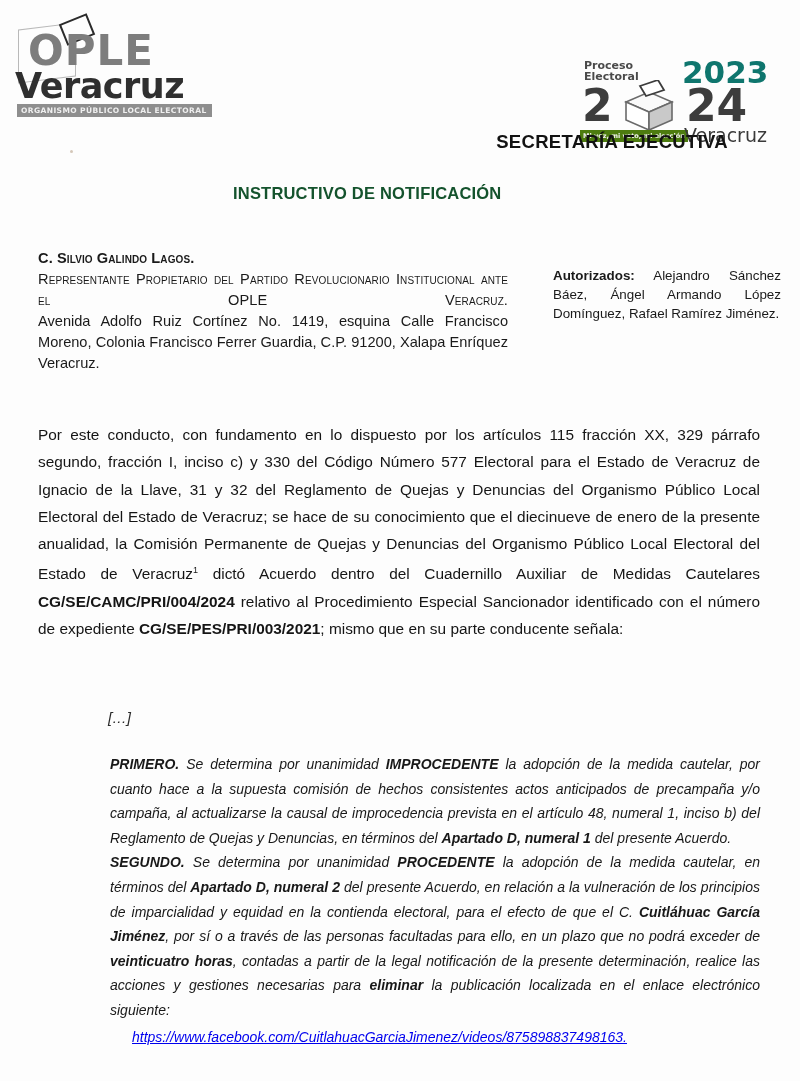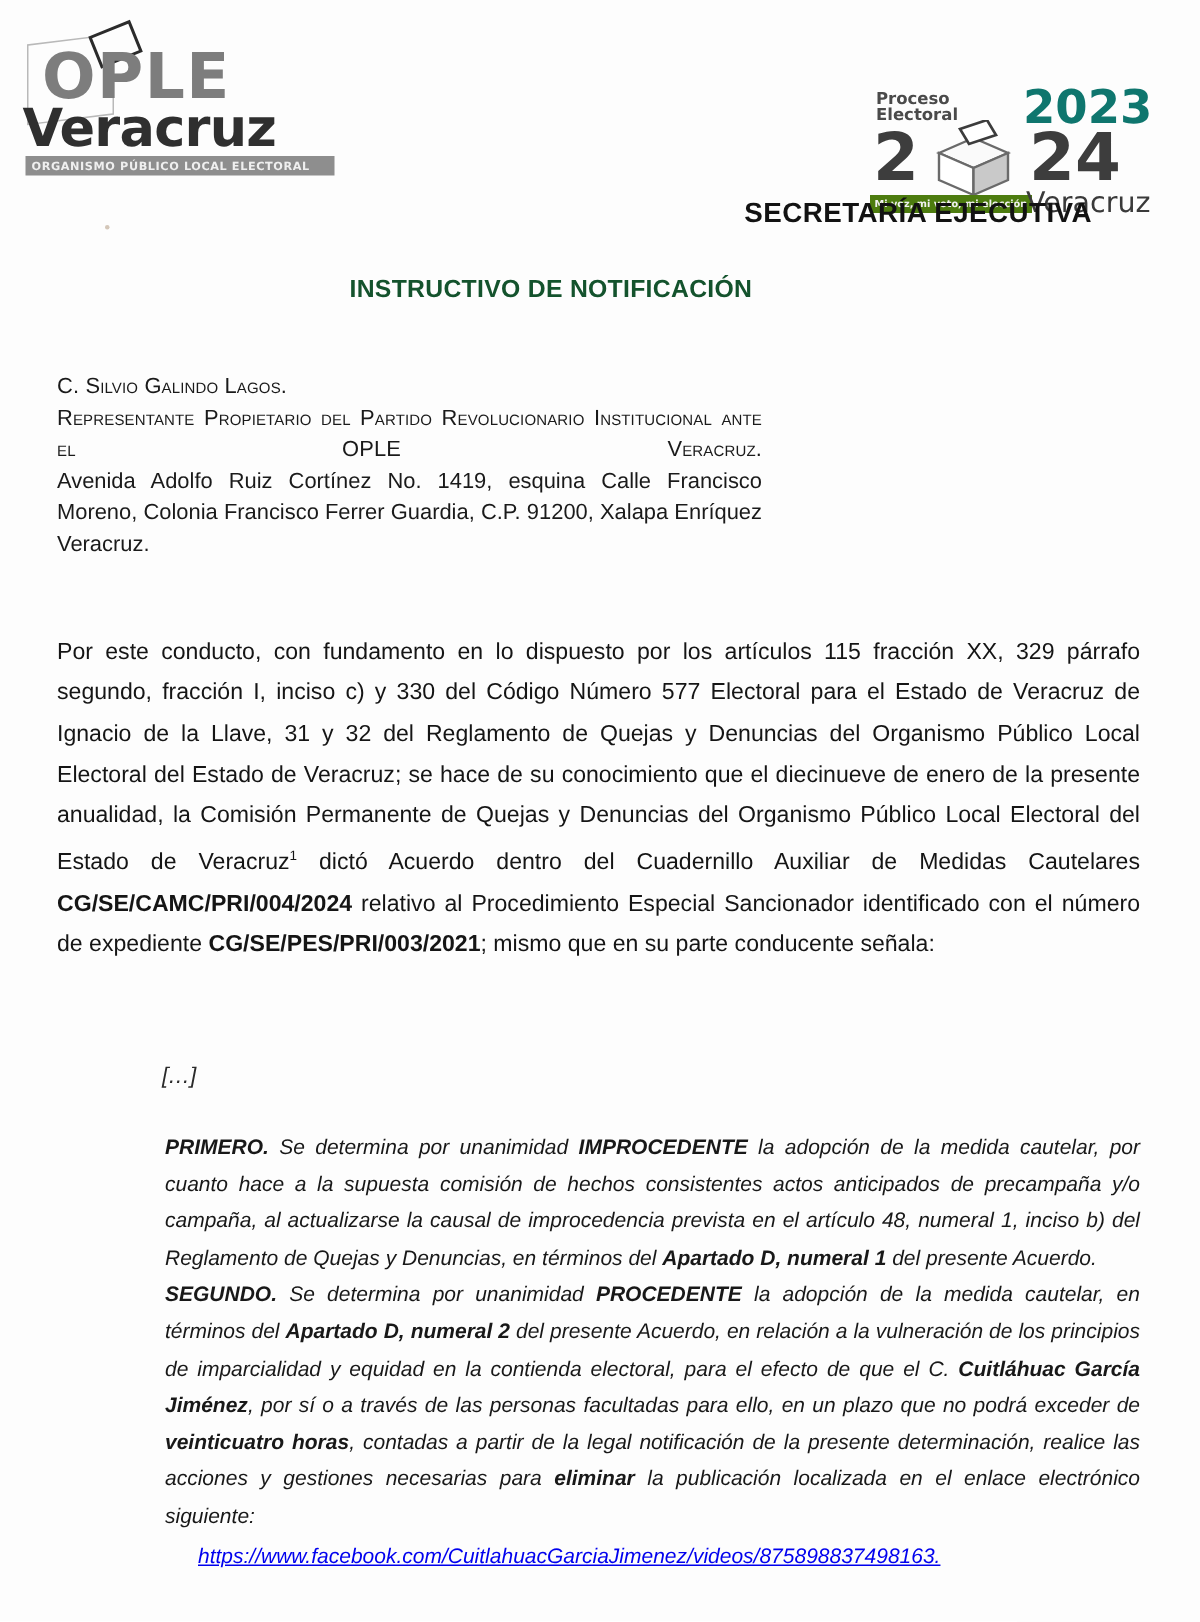--- a/index.html
+++ b/index.html
@@ -81,21 +81,21 @@
   }
   .ople-tag {
     position: absolute;
     left: 5px;
     top: 90px;
     background: #8e8e8e;
     color: #efefef;
     font-size: 7.5px;
     font-weight: 700;
     letter-spacing: 0.4px;
-    padding: 2px 16px 2px 4px;
+    padding: 2px 5px 2px 4px;
     font-family: "DejaVu Sans", sans-serif;
     white-space: nowrap;
   }
 
   
   .proceso-logo {
     position: absolute;
     right: 24px;
     top: 16px;
     width: 200px;
@@ -207,21 +207,21 @@
   .addressee {
     position: absolute;
     left: 38px;
     top: 248px;
     width: 470px;
     font-size: 14.6px;
     line-height: 21px;
     color: #1a1a1a;
   }
   .addressee .name {
-    font-weight: 400;
+    font-weight: 700;
     font-variant: small-caps;
     text-transform: none;
     letter-spacing: 0.1px;
   }
   .addressee .caps {
     font-variant: small-caps;
     text-align: justify;
     letter-spacing: 0.1px;
   }
   .addressee .caps.just {
@@ -332,20 +332,24 @@
   <div class="title-instructivo">INSTRUCTIVO DE NOTIFICACIÓN</div>
 
   <div class="speck"></div>
 
   <div class="addressee">
     <div class="name">C. Silvio Galindo Lagos.</div>
     <div class="caps just">Representante Propietario del Partido Revolucionario Institucional ante el OPLE Veracruz.</div>
     <div class="addr">Avenida Adolfo Ruiz Cortínez No. 1419, esquina Calle Francisco Moreno, Colonia Francisco Ferrer Guardia, C.P. 91200, Xalapa Enríquez Veracruz.</div>
   </div>
 
+  <div class="autorizados">
+    <b>Autorizados:</b>
+    <span>Alejandro Sánchez Báez, Ángel Armando López Domínguez, Rafael Ramírez Jiménez.</span>
+  </div>
 
   <div class="body-par">
     <span>Por este conducto, con fundamento en lo dispuesto por los artículos 115 fracción XX, 329 párrafo segundo, fracción I, inciso c) y 330 del Código Número 577 Electoral para el Estado de Veracruz de Ignacio de la Llave, 31 y 32 del Reglamento de Quejas y Denuncias del Organismo Público Local Electoral del Estado de Veracruz; se hace de su conocimiento que el diecinueve de enero de la presente anualidad, la Comisión Permanente de Quejas y Denuncias del Organismo Público Local Electoral del Estado de Veracruz</span><sup>1</sup><span> dictó Acuerdo dentro del Cuadernillo Auxiliar de Medidas Cautelares </span><b>CG/SE/CAMC/PRI/004/2024</b><span> relativo al Procedimiento Especial Sancionador identificado con el número de expediente </span><b>CG/SE/PES/PRI/003/2021</b><span>; mismo que en su parte conducente señala:</span>
   </div>
 
   <div class="ellipsis">[...]</div>
 
   <div class="quote">
     <p class="para"><b>PRIMERO.</b><span> Se determina por unanimidad </span><b>IMPROCEDENTE</b><span> la adopción de la medida cautelar, por cuanto hace a la supuesta comisión de hechos consistentes actos anticipados de precampaña y/o campaña, al actualizarse la causal de improcedencia prevista en el artículo 48, numeral 1, inciso b) del Reglamento de Quejas y Denuncias, en términos del </span><b>Apartado D, numeral 1</b><span> del presente Acuerdo.</span></p>
 

